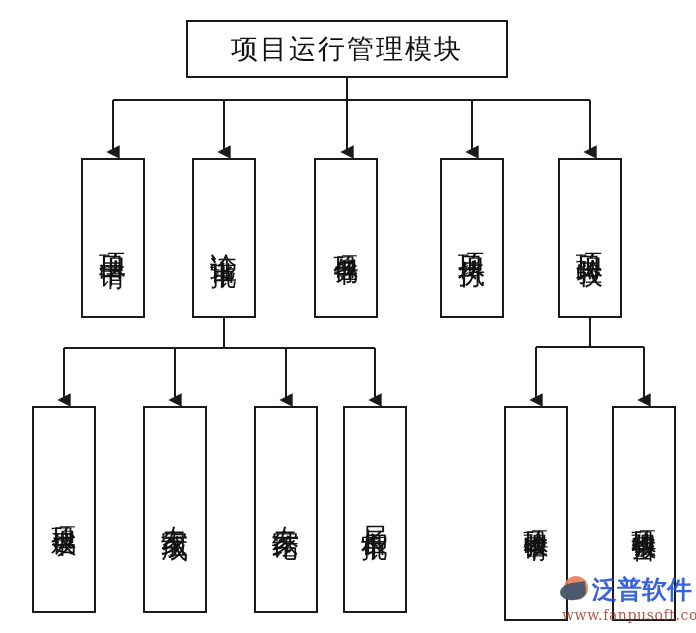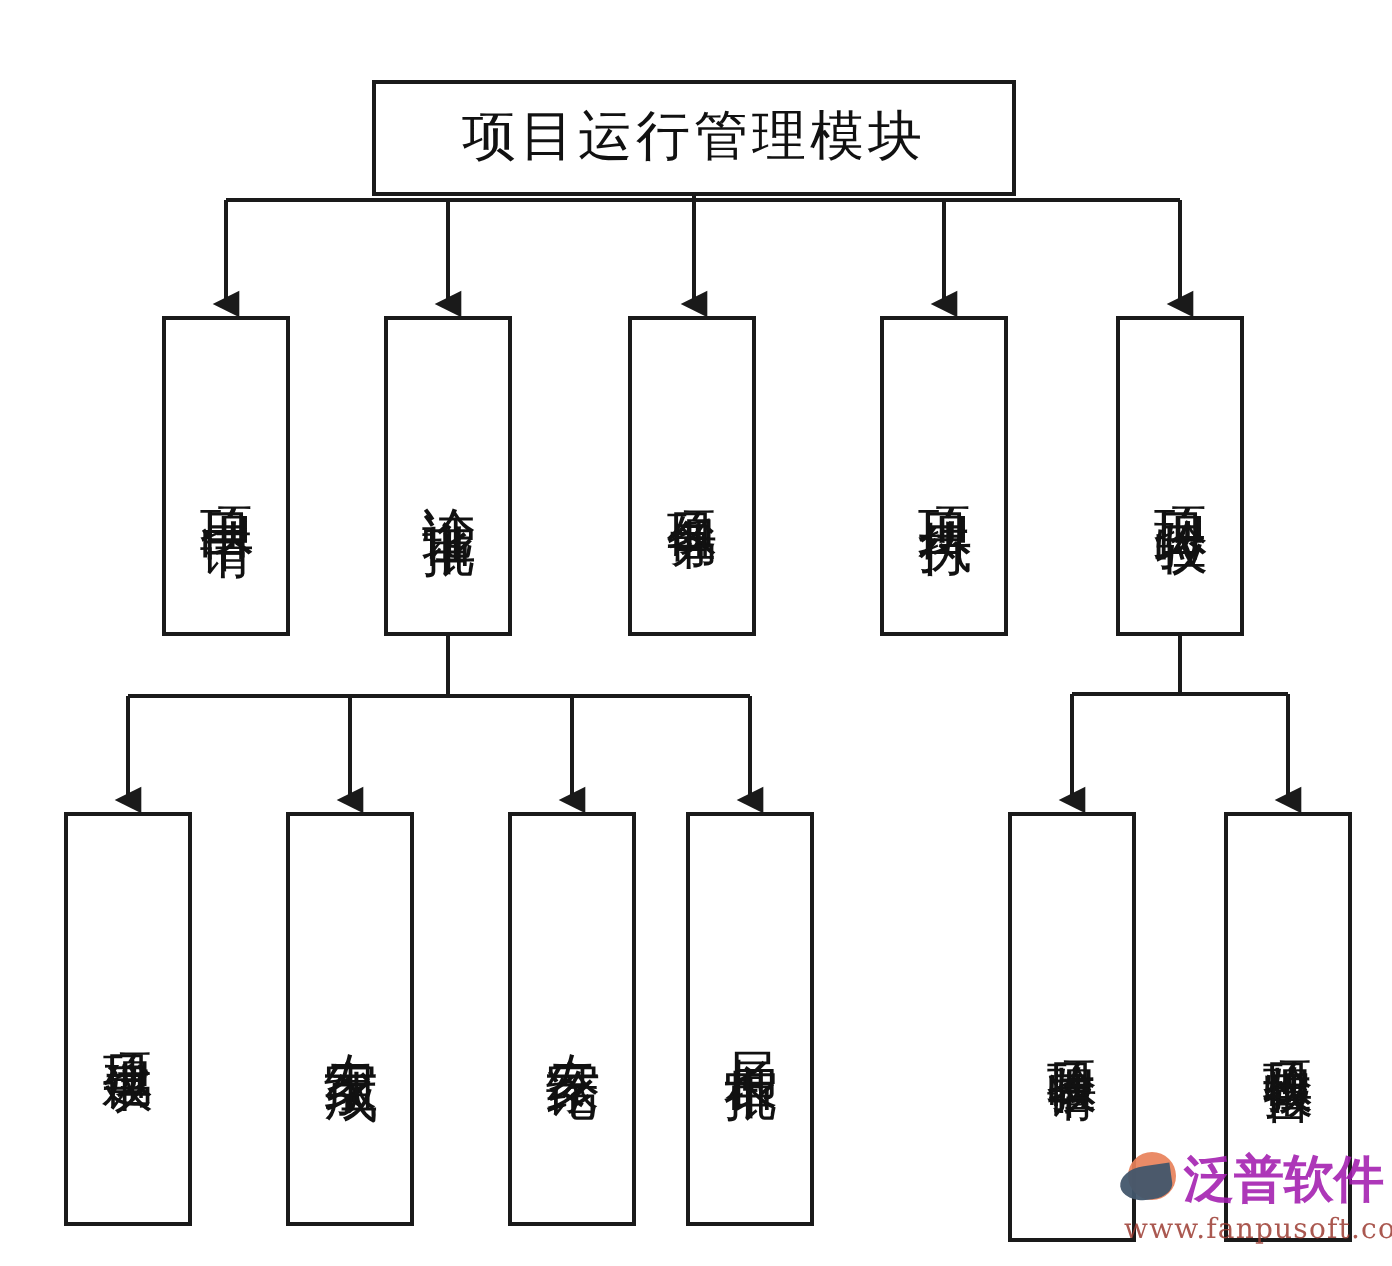--- a/index.html
+++ b/index.html
@@ -105,21 +105,21 @@
     width: 26px;
     height: 17px;
     border-radius: 50% 0 40% 50%;
     background: #42566b;
     opacity: 0.95;
     transform: rotate(-8deg);
   }
   #watermark .wm-name {
     font-size: 25px;
     font-weight: bold;
-    color: #a21caf;
+    color: #1d4ed8;
     opacity: 0.88;
     letter-spacing: 0px;
     white-space: nowrap;
     font-family: Liberation Serif, serif;
   }
   #watermark .wm-url {
     font-size: 14px;
     color: #9c3c32;
     opacity: 0.85;
     letter-spacing: 0.6px;
@@ -161,21 +161,21 @@
       <path d="M 375 348 L 375 400" marker-end="url(#arrow)"></path>
 
       <path d="M 590 318 L 590 347"></path>
 
       <path d="M 536 347 L 644 347"></path>
       <path d="M 536 347 L 536 400" marker-end="url(#arrow)"></path>
       <path d="M 644 347 L 644 400" marker-end="url(#arrow)"></path>
     </g>
   </svg>
 
-  <div class="node root" style="left:186px; top:20px; width:322px; height:58px;margin-top:20px;">
+  <div class="node root" style="left:186px; top:20px; width:322px; height:58px;">
     <span class="label">项目运行管理模块</span>
   </div>
 
   <div class="node vertical" style="left:81px; top:158px; width:64px; height:160px;">
     <span class="label">项目申请</span>
   </div>
 
   <div class="node vertical" style="left:192px; top:158px; width:64px; height:160px;">
     <span class="label">论证审批</span>
   </div>

